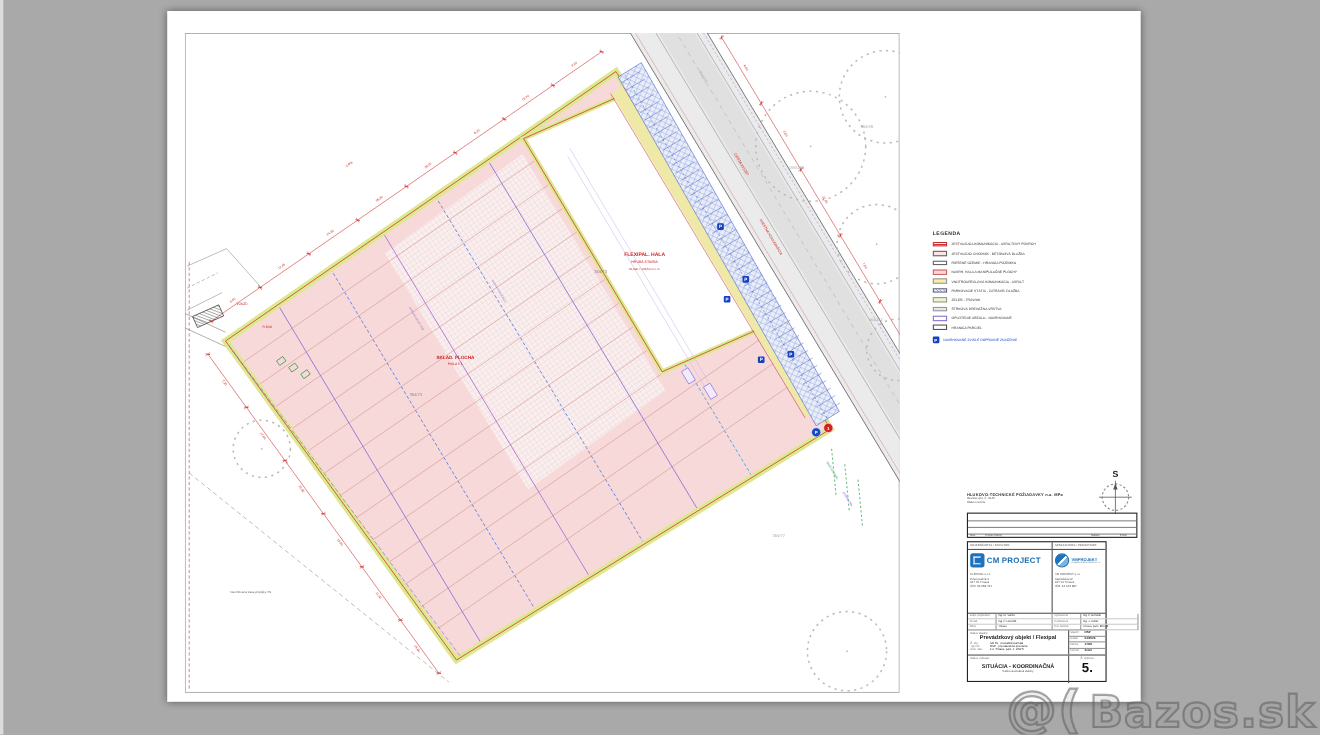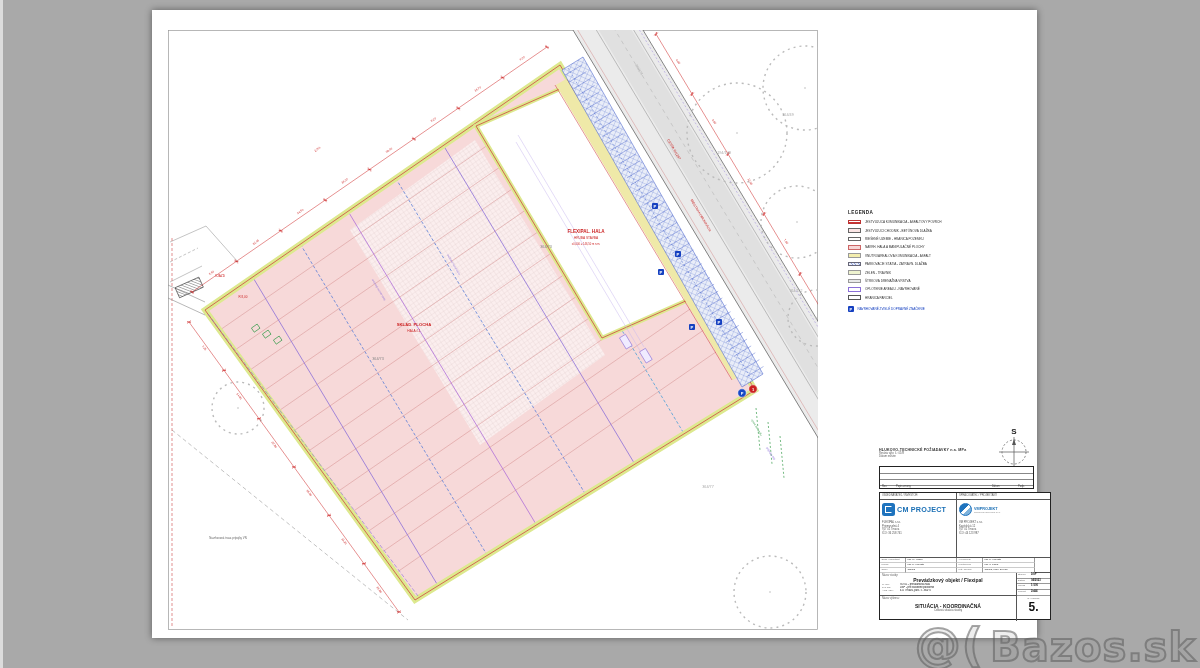--- a/index.html
+++ b/index.html
@@ -29,21 +29,21 @@
   
   #north{position:absolute;left:844px;top:418px;width:36px;height:44px;text-align:center;}
   #north .n-s{font-size:8px;font-weight:bold;color:#222;line-height:8px;}
   
   #tb-note{position:absolute;left:727px;top:438px;width:155px;color:#333;}
   #tb-note .n1{font-size:3.6px;font-weight:bold;letter-spacing:.2px;}
   #tb-note .n2{font-size:2.7px;color:#555;}
   #revtable{position:absolute;left:727px;top:456px;width:155px;height:23px;border:1px solid #222;box-sizing:border-box;}
   #revtable .rline{position:absolute;left:0;right:0;height:0;border-top:.5px solid #888;}
   #revtable .rlb{position:absolute;bottom:.5px;font-size:2.6px;color:#444;}
-  #titleblock{position:absolute;left:727px;top:482px;width:172px;height:128px;border:1px solid #222;
+  #titleblock{position:absolute;left:727px;top:482px;width:127px;height:128px;border:1px solid #222;
               box-sizing:border-box;background:#fff;color:#222;}
   .tb-row{position:absolute;left:0;right:0;box-sizing:border-box;}
   .tb-hdr{top:0;height:7px;border-bottom:.5px solid #555;display:flex;}
   .tb-hdr div{font-size:2.6px;color:#555;padding:1px 0 0 2px;box-sizing:border-box;}
   .tb-logos{top:7px;height:20px;display:flex;}
   .tb-addr{top:27px;height:38px;display:flex;border-bottom:.5px solid #555;}
   .colL{width:77px;border-right:.5px solid #555;box-sizing:border-box;padding:1px 2px;}
   .colR{flex:1;box-sizing:border-box;padding:1px 2px;}
   .tiny{font-size:2.7px;color:#555;line-height:3.6px;white-space:nowrap;}
   .cm-logo{display:flex;align-items:center;gap:2px;margin-top:2px;}

